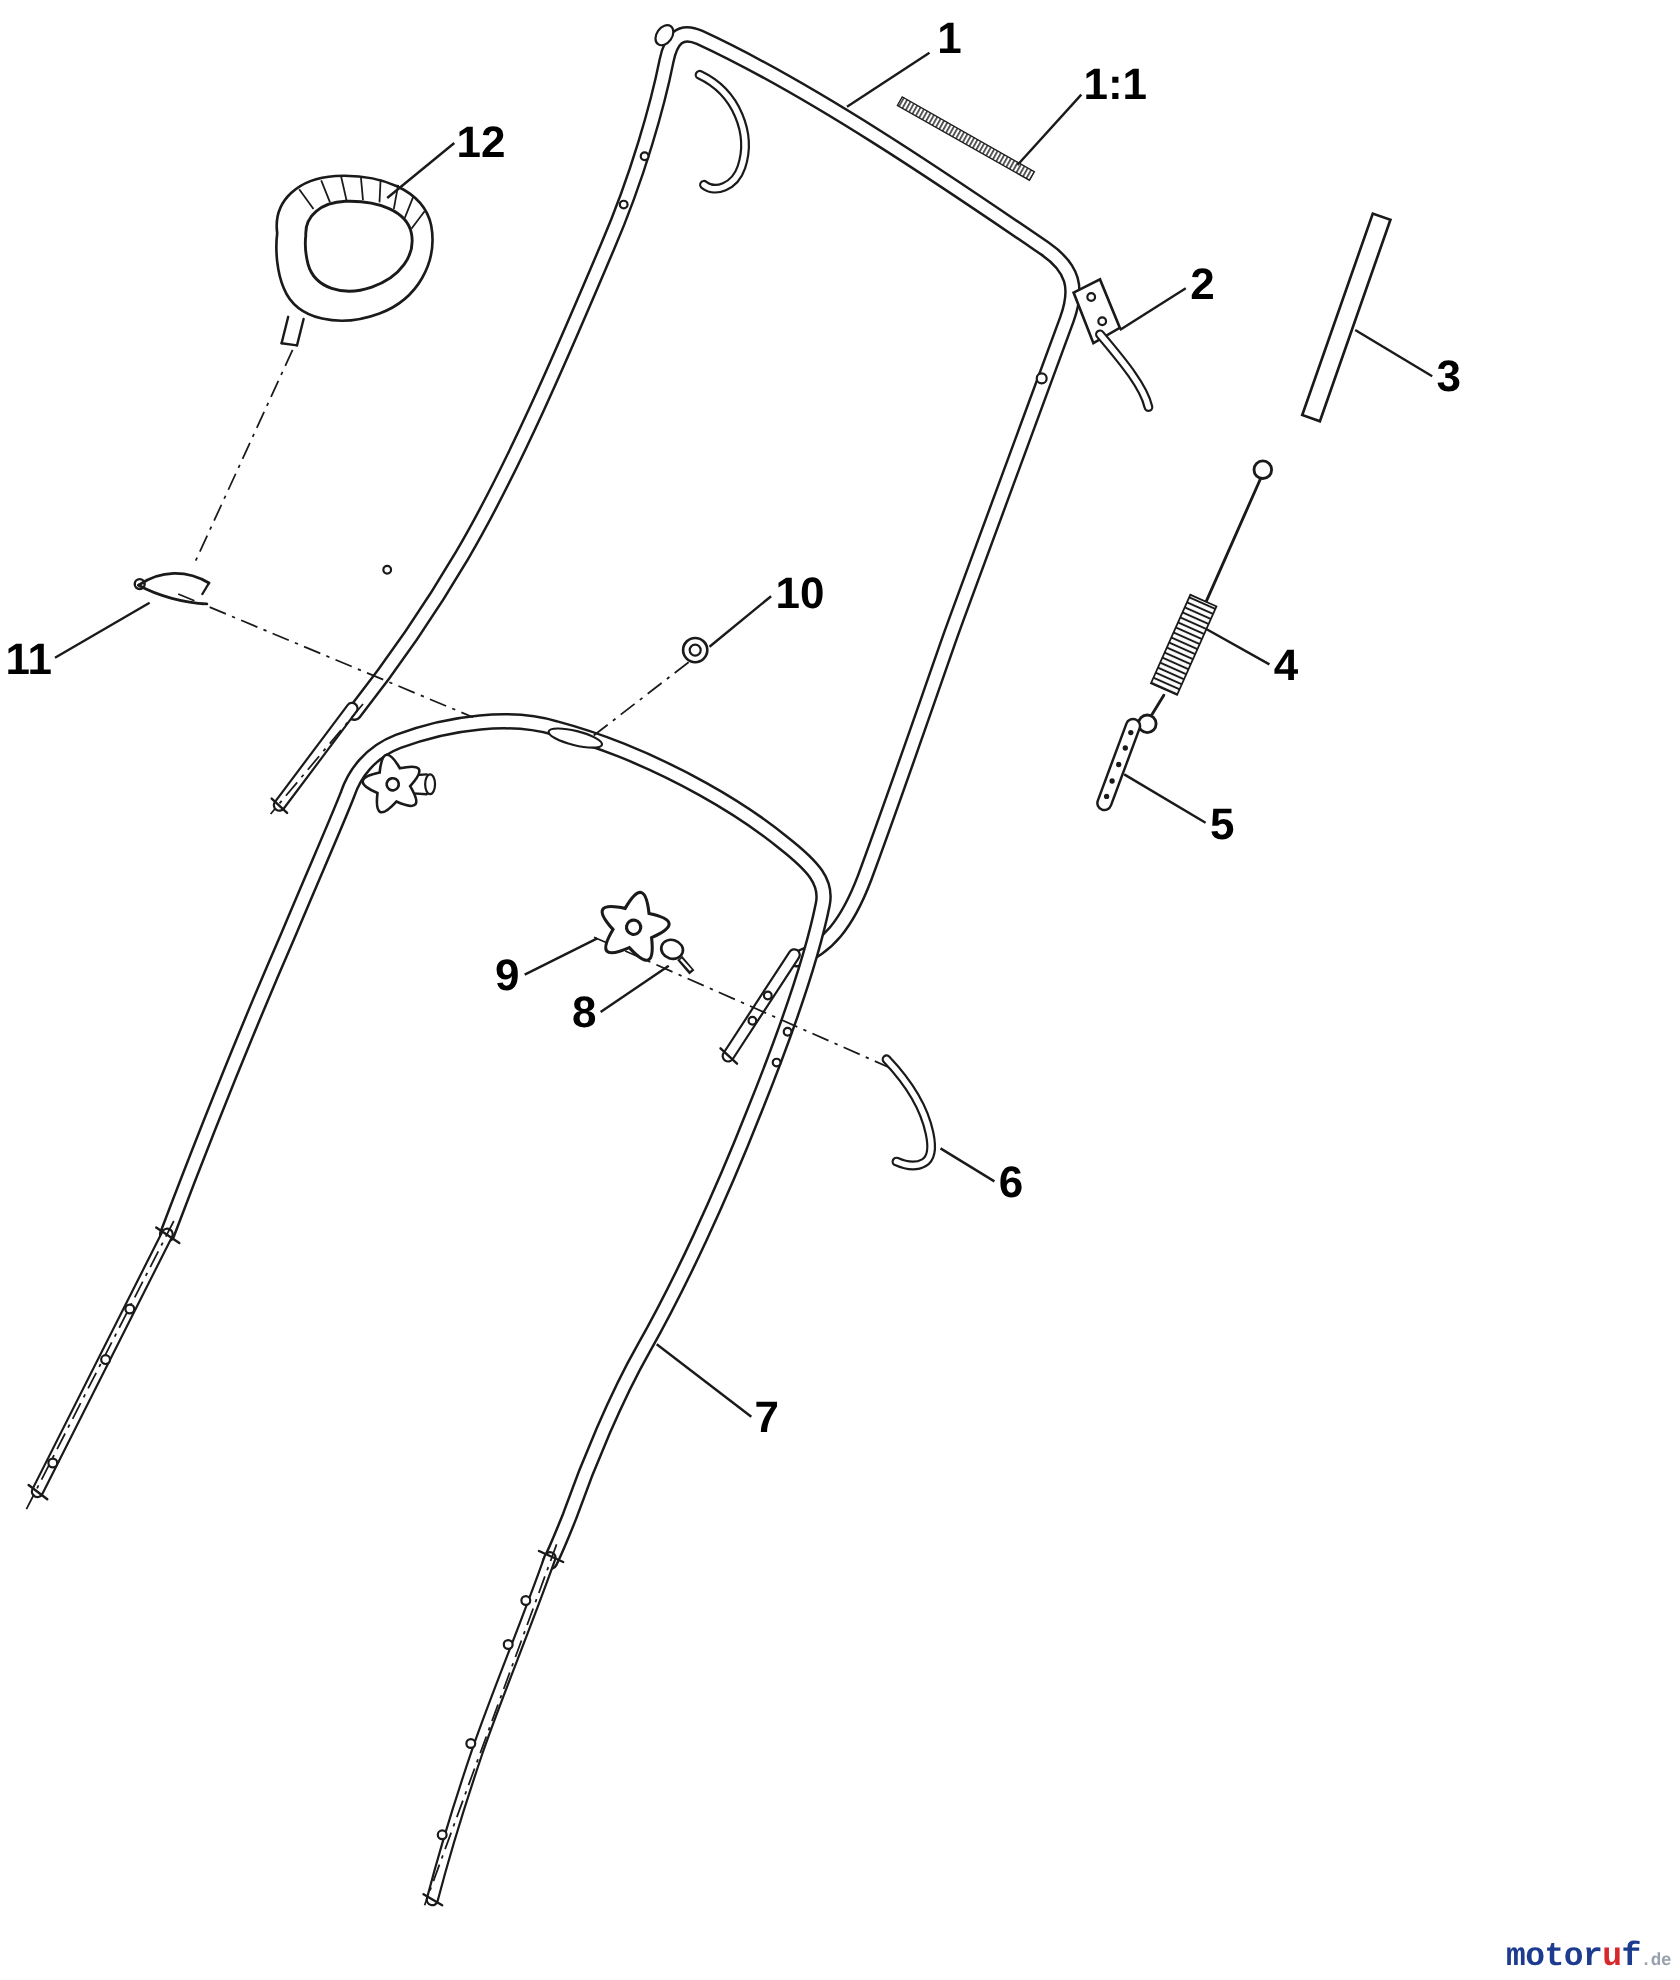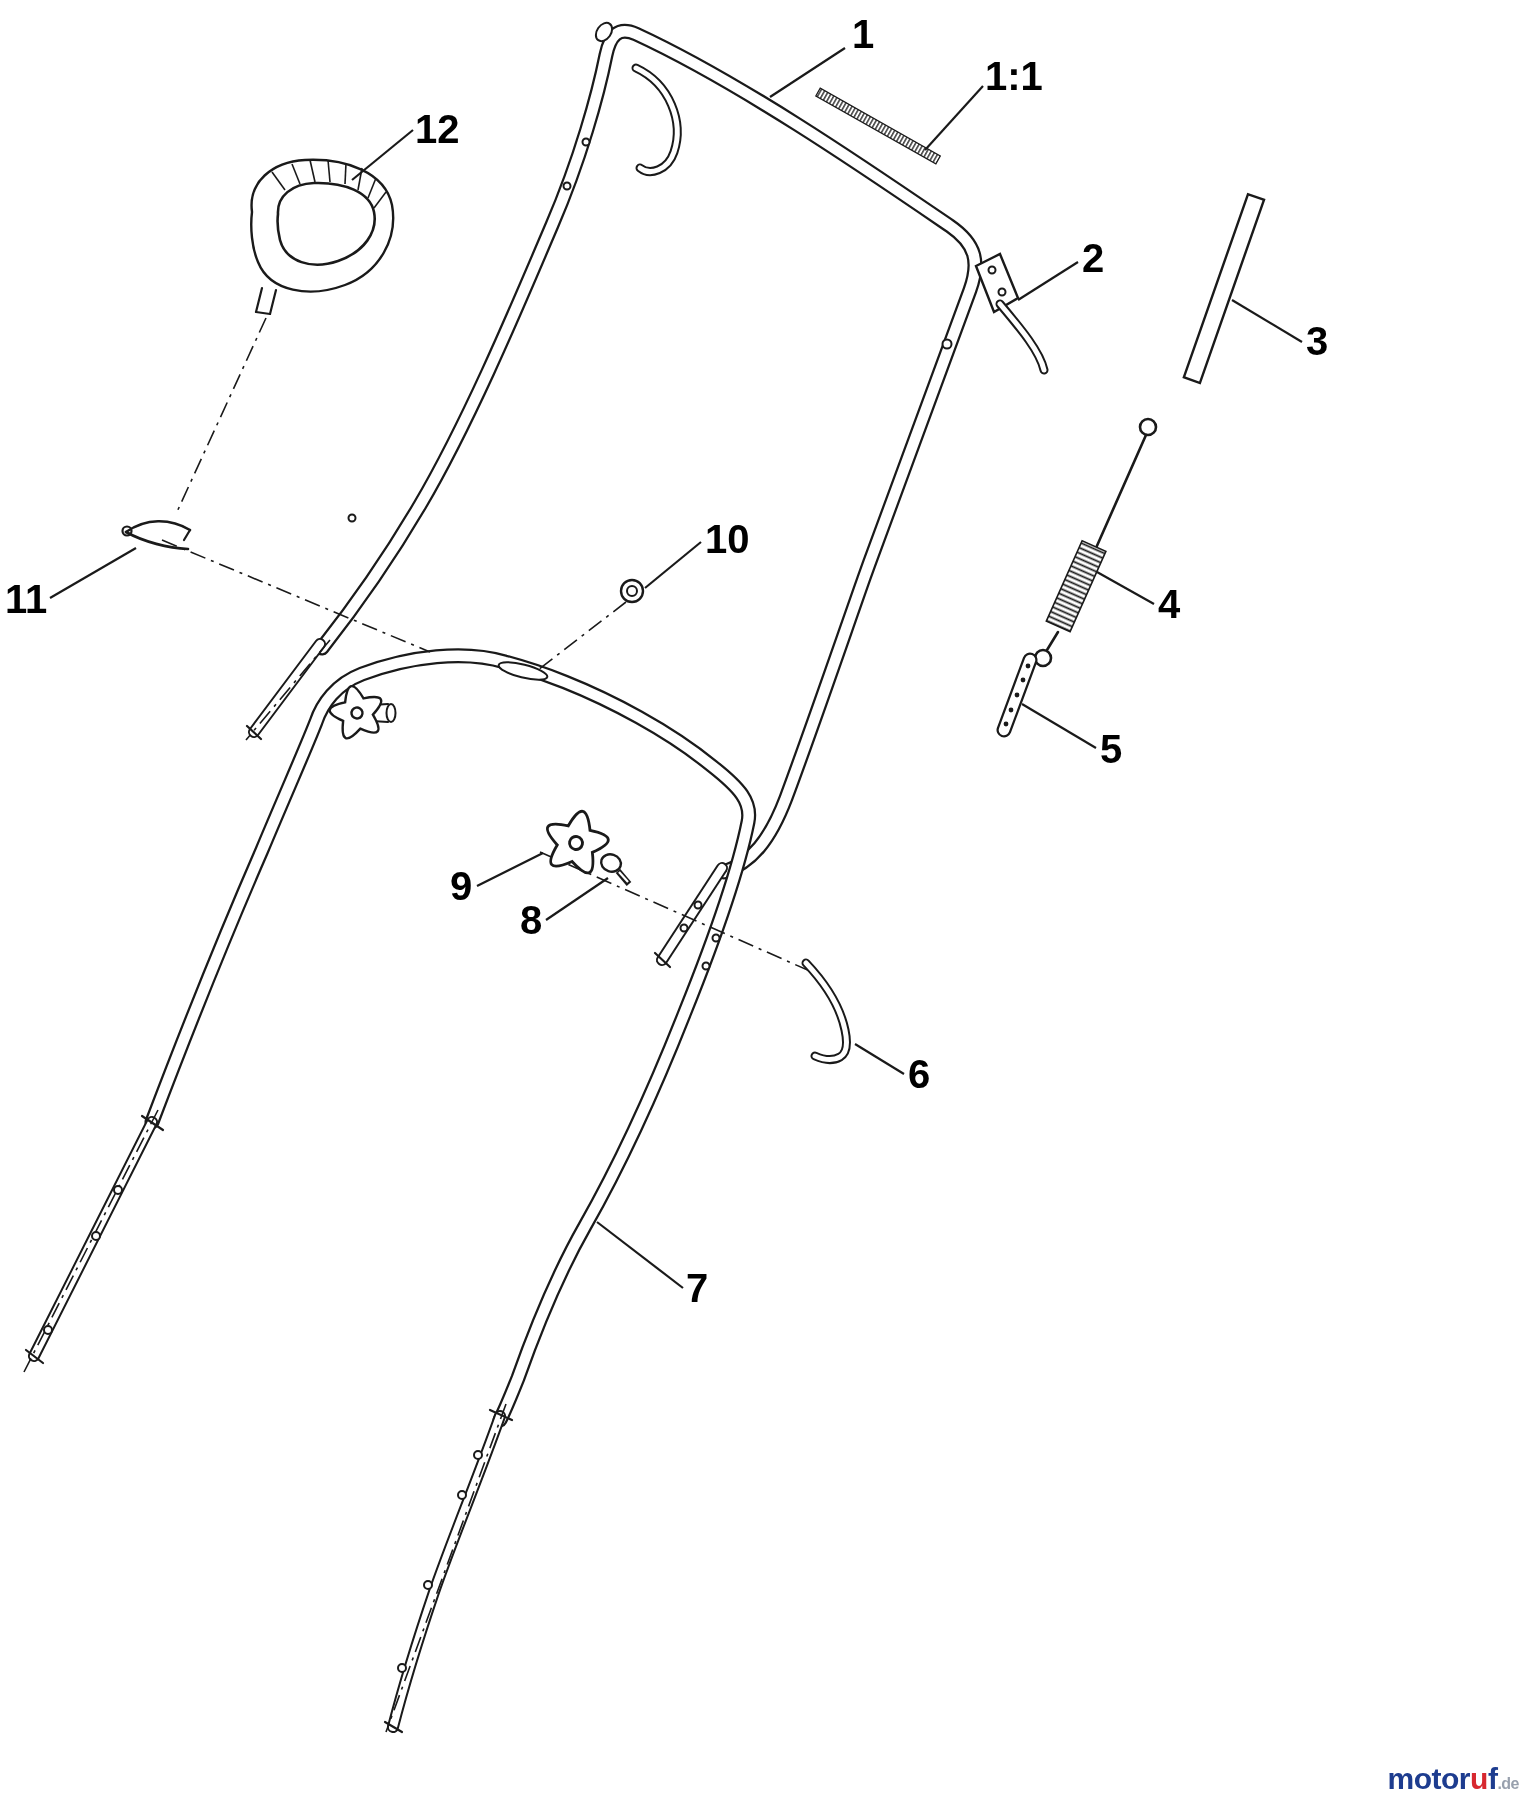--- a/index.html
+++ b/index.html
@@ -17,21 +17,21 @@
   .t9o{fill:none;stroke:var(--line);stroke-width:9;stroke-linecap:round;stroke-linejoin:round}
   .t9i{fill:none;stroke:#fff;stroke-width:5;stroke-linecap:round;stroke-linejoin:round}
   .ln2{fill:none;stroke:var(--line);stroke-width:2.2;stroke-linecap:round}
   .ln25{fill:none;stroke:var(--line);stroke-width:2.6;stroke-linecap:round}
   .wh{fill:#fff;stroke:var(--line);stroke-width:2.4}
   .hole{fill:#fff;stroke:var(--line);stroke-width:2}
   .dot{fill:var(--line);stroke:none}
   .dash{fill:none;stroke:var(--line);stroke-width:1.6;stroke-dasharray:16 6 3 6}
   .leader{fill:none;stroke:var(--line);stroke-width:2.2}
   .flower{fill:#fff;stroke:var(--line);stroke-width:2.4}
-  .logo{position:absolute;right:8px;bottom:6px;font-weight:700;font-size:30px;letter-spacing:-0.5px;line-height:1;}
+  .logo{position:absolute;right:8px;bottom:6px;font-weight:700;font-size:30px;letter-spacing:-0.5px;line-height:1;font-family:Liberation Mono, monospace;}
   .lg-blue{color:var(--logo_blue)}
   .lg-red{color:var(--logo_red)}
   .lg-de{color:var(--logo_gray);font-size:16px;font-weight:700}
 </style>
 </head>
 <body>
 
 <div class="stage">
 <svg width="1527" height="1800" viewBox="0 0 1527 1800">
   <defs>

